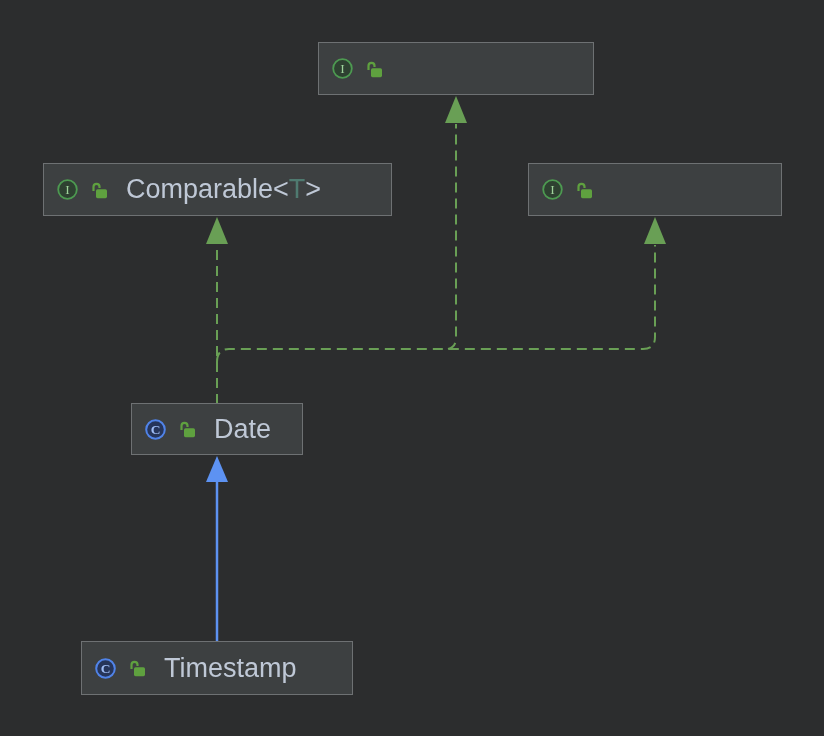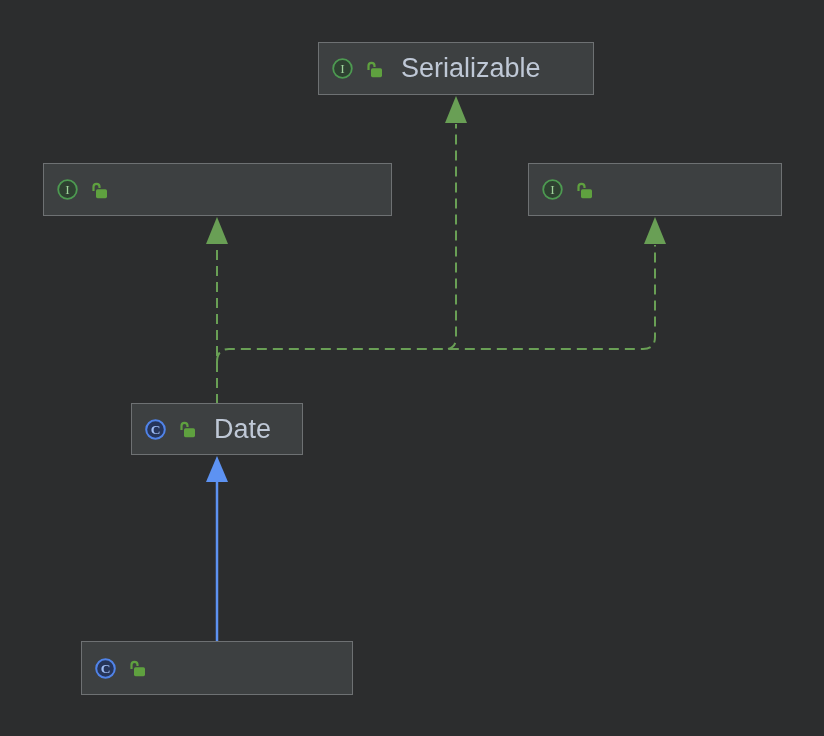--- a/index.html
+++ b/index.html
@@ -97,36 +97,36 @@
         <circle cx="11.5" cy="11.5" r="9.3" fill="#2E4131" stroke="#4D9A51" stroke-width="1.8"></circle>
         <text x="11.5" y="16" text-anchor="middle" font-size="13.5" font-family="'Liberation Serif',serif" fill="#9FD39C">I</text>
       </svg>
     </span>
     <span class="icon">
       <svg width="20" height="20" viewBox="0 0 20 20">
         <path d="M4.5,11 V6.8 Q4.5,3.8 7.5,3.8 Q10.5,3.8 10.5,6.8 V8" fill="none" stroke="#5FA13F" stroke-width="2.2"></path>
         <rect x="7" y="9.2" width="11" height="9" rx="1.6" fill="#5FA13F"></rect>
       </svg>
     </span>
-    <span class="label"><span>Serializable</span></span>
   </div>
 
   <div class="node" style="left:43px; top:163px; width:349px;">
     <span class="icon">
       <svg width="23" height="23" viewBox="0 0 23 23">
         <circle cx="11.5" cy="11.5" r="9.3" fill="#2E4131" stroke="#4D9A51" stroke-width="1.8"></circle>
         <text x="11.5" y="16" text-anchor="middle" font-size="13.5" font-family="'Liberation Serif',serif" fill="#9FD39C">I</text>
       </svg>
     </span>
     <span class="icon">
       <svg width="20" height="20" viewBox="0 0 20 20">
         <path d="M4.5,11 V6.8 Q4.5,3.8 7.5,3.8 Q10.5,3.8 10.5,6.8 V8" fill="none" stroke="#5FA13F" stroke-width="2.2"></path>
         <rect x="7" y="9.2" width="11" height="9" rx="1.6" fill="#5FA13F"></rect>
       </svg>
     </span>
+    <span class="label"><span>Comparable</span><span>&lt;</span><span class="tparam">T</span><span>&gt;</span></span>
   </div>
 
   <div class="node" style="left:528px; top:163px; width:254px;">
     <span class="icon">
       <svg width="23" height="23" viewBox="0 0 23 23">
         <circle cx="11.5" cy="11.5" r="9.3" fill="#2E4131" stroke="#4D9A51" stroke-width="1.8"></circle>
         <text x="11.5" y="16" text-anchor="middle" font-size="13.5" font-family="'Liberation Serif',serif" fill="#9FD39C">I</text>
       </svg>
     </span>
     <span class="icon">
@@ -159,15 +159,16 @@
         <circle cx="11.5" cy="11.5" r="9.3" fill="#26355A" stroke="#5083E8" stroke-width="2"></circle>
         <text x="11.5" y="16" text-anchor="middle" font-size="13.5" font-family="'Liberation Serif',serif" font-weight="bold" fill="#9FBDF5">C</text>
       </svg>
     </span>
     <span class="icon">
       <svg width="20" height="20" viewBox="0 0 20 20">
         <path d="M4.5,11 V6.8 Q4.5,3.8 7.5,3.8 Q10.5,3.8 10.5,6.8 V8" fill="none" stroke="#5FA13F" stroke-width="2.2"></path>
         <rect x="7" y="9.2" width="11" height="9" rx="1.6" fill="#5FA13F"></rect>
       </svg>
     </span>
+    <span class="label"><span>Timestamp</span></span>
   </div>
 
 </div>
 
 </body></html>

